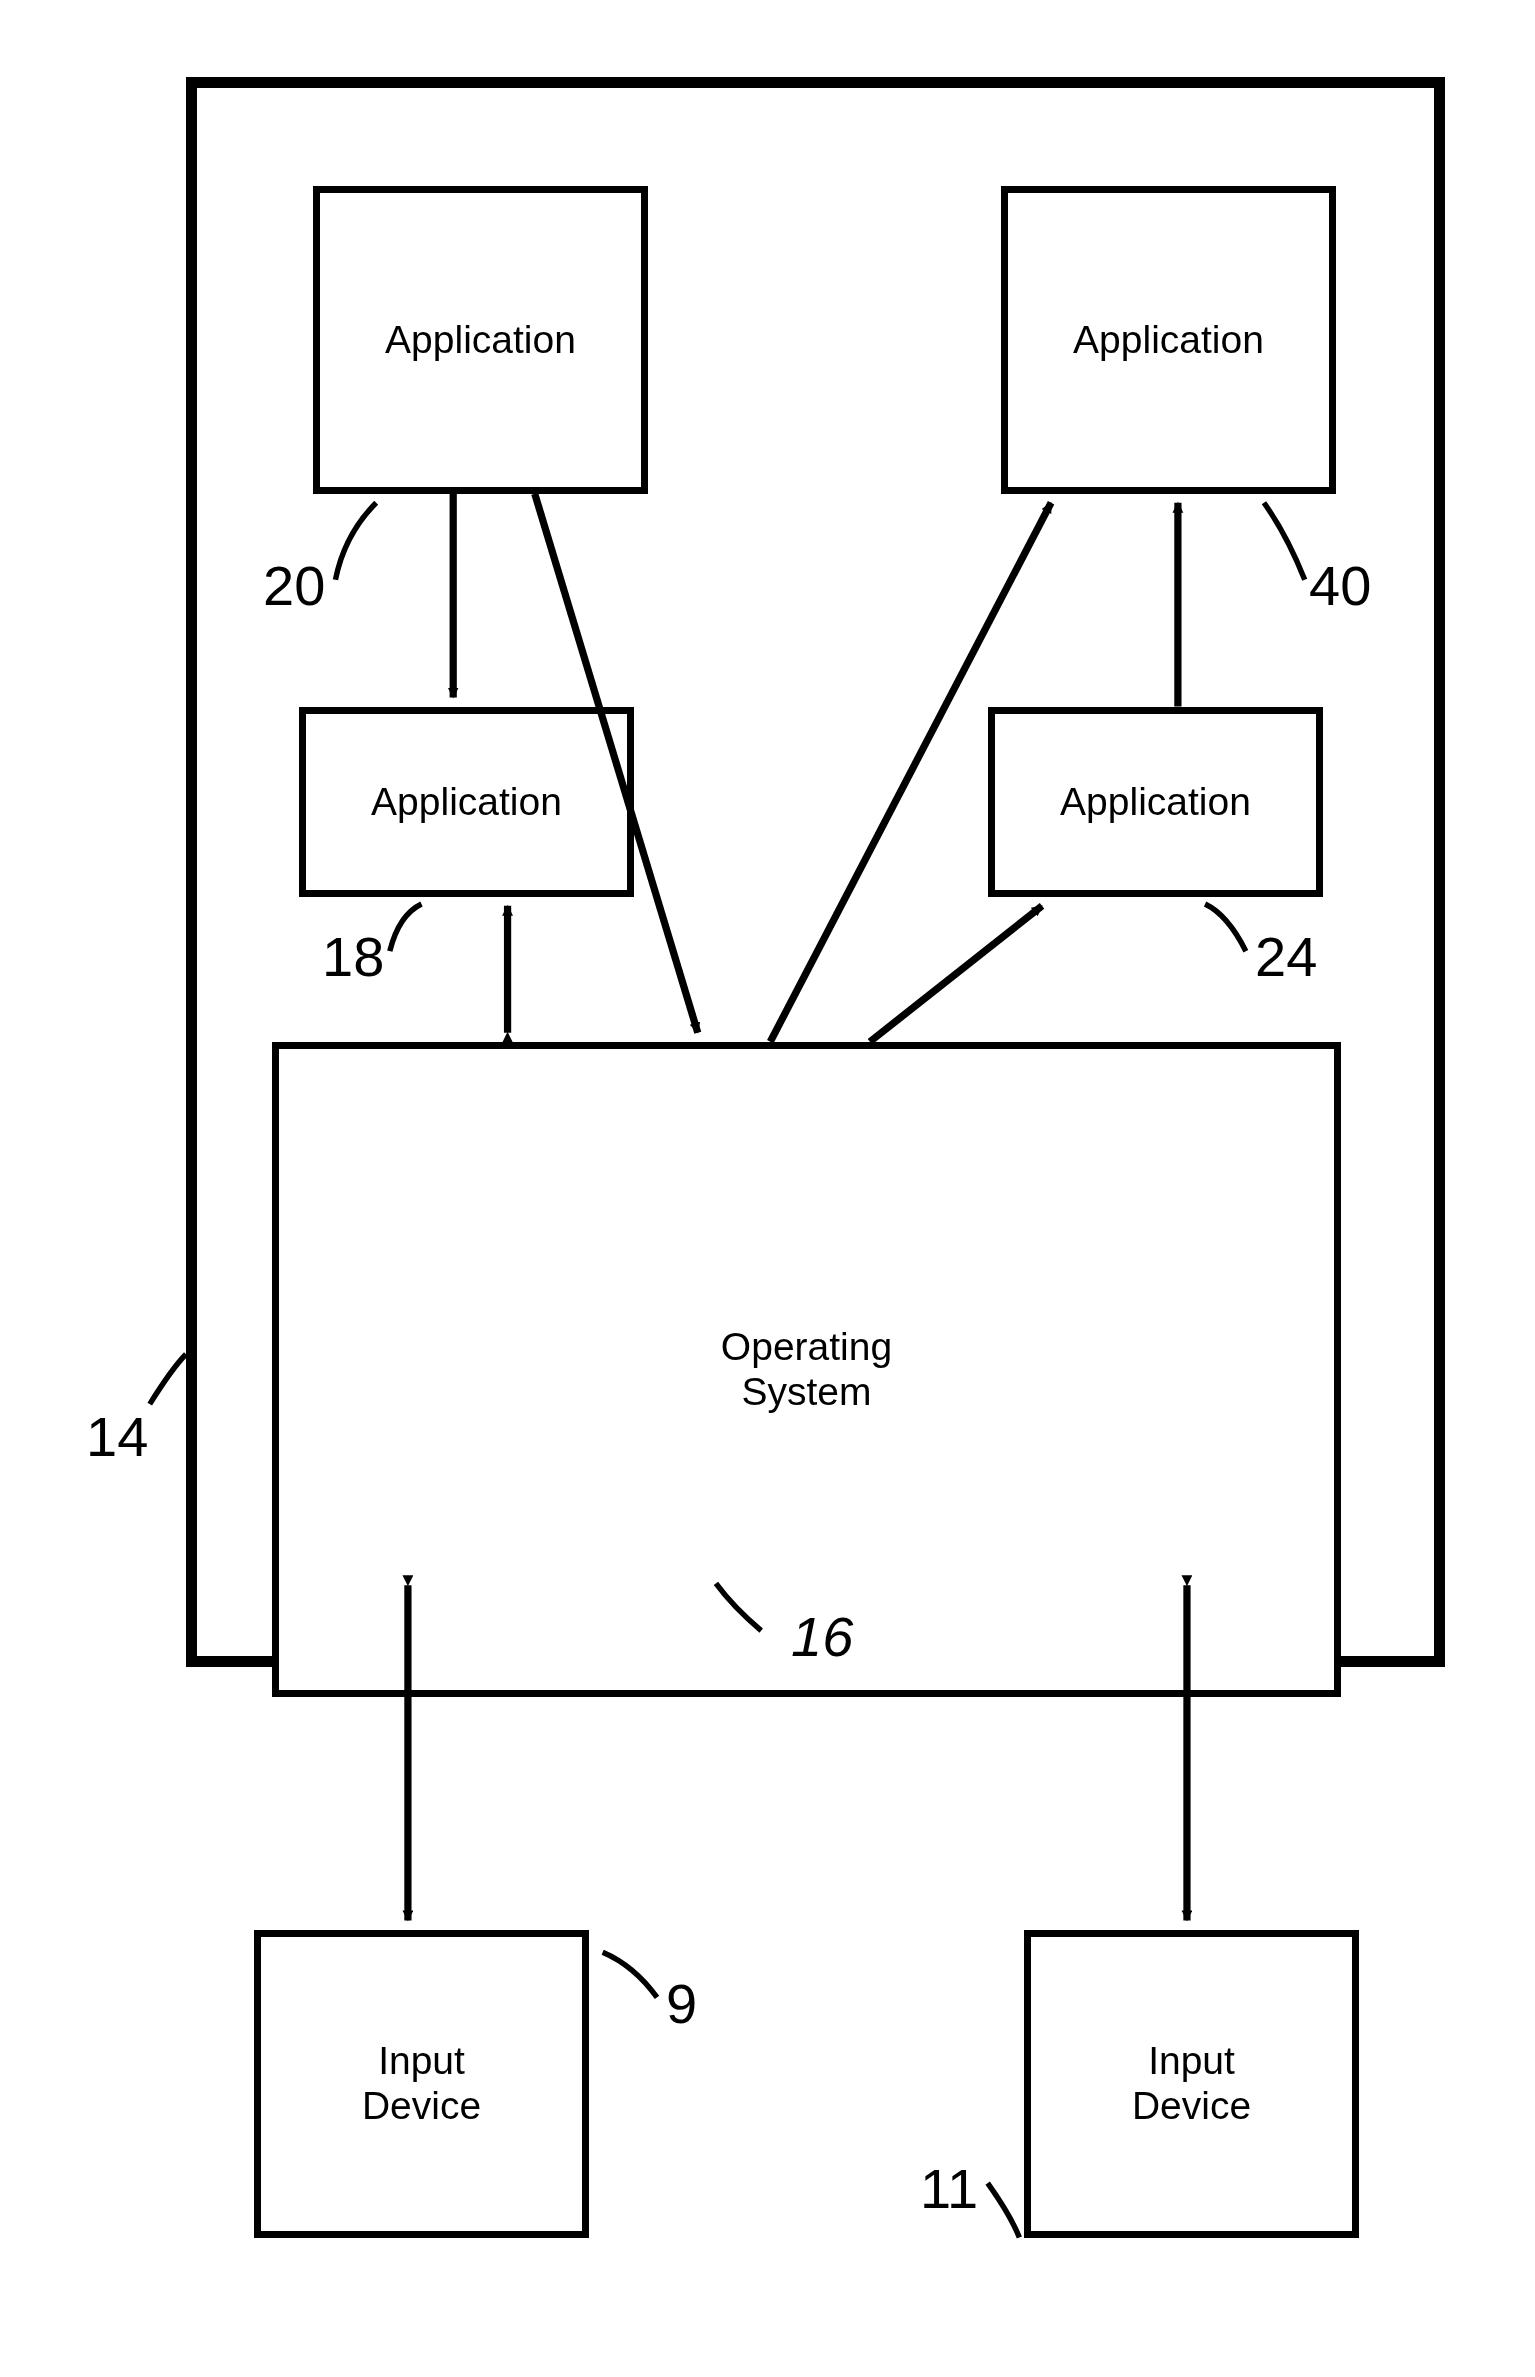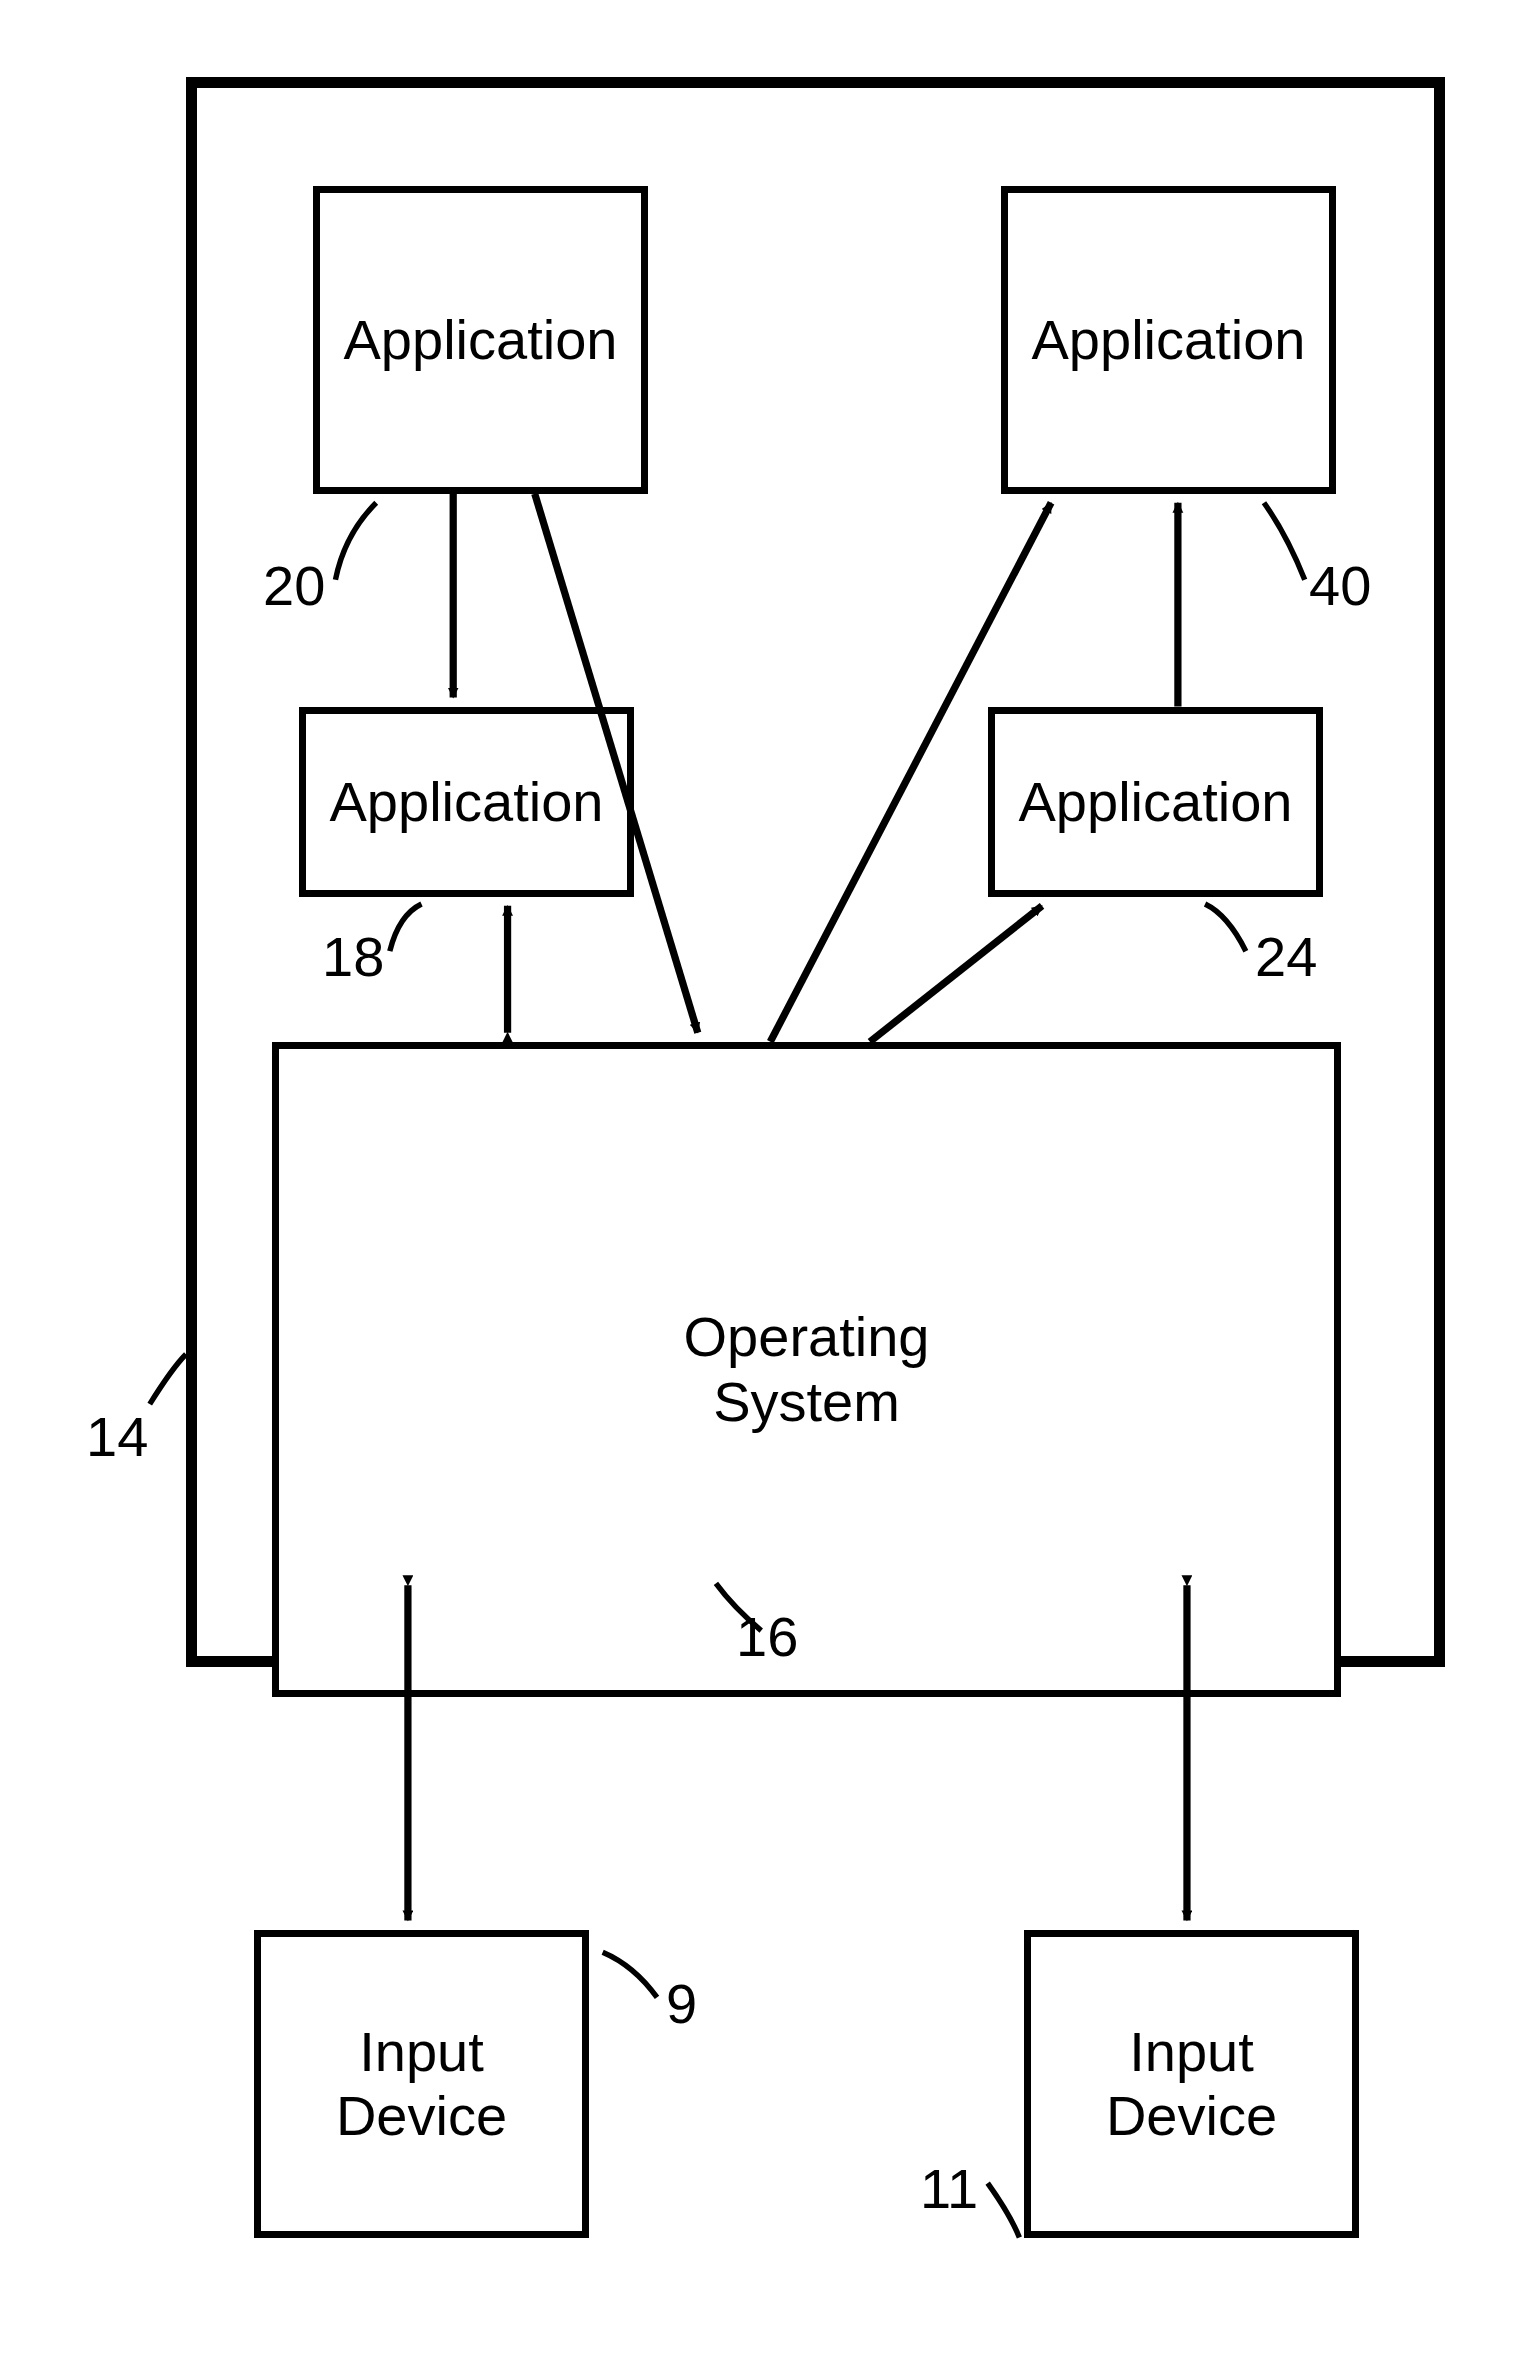--- a/index.html
+++ b/index.html
@@ -16,21 +16,21 @@
   }
   .box {
     position: absolute;
     border: 7.2px solid #000;
     background: #fff;
     box-sizing: border-box;
     display: flex;
     align-items: center;
     justify-content: center;
     text-align: center;
-    font-size: 56px;
+    font-size: 39px;
     line-height: 1.15;
   }
   .outer {
     position: absolute;
     border: 11px solid #000;
     box-sizing: border-box;
   }
   .label {
     position: absolute;
     font-size: 56px;
@@ -77,21 +77,21 @@
 Device</span>
 </div>
 <div class="box" style="left:1024px; top:1930px; width:335px; height:308px;">
   <span style="white-space:pre-line;">Input
 Device</span>
 </div>
 
 <div class="label" style="left:86px;  top:1404px;">14</div>
 <div class="label" style="left:666px; top:1971px;">9</div>
 <div class="label" style="left:920px;top:2156px;">11</div>
-<div class="label" style="left:736px; top:1604px;">16</div>
+<div class="label" style="left:791px; top:1604px;font-style:italic;">16</div>
 <div class="label" style="left:263px; top:553px;">20</div>
 <div class="label" style="left:1309px;top:553px;">40</div>
 <div class="label" style="left:322px; top:924px;">18</div>
 <div class="label" style="left:1255px;top:924px;">24</div>
 
 <svg class="arrows" viewBox="0 0 1695 2624">
   <defs>
     <marker id="ah" markerWidth="16" markerHeight="16" refX="11" refY="6" orient="auto" markerUnits="userSpaceOnUse">
       <path d="M0,0 L12,6 L0,12 Z" class="fill"></path>
     </marker>

